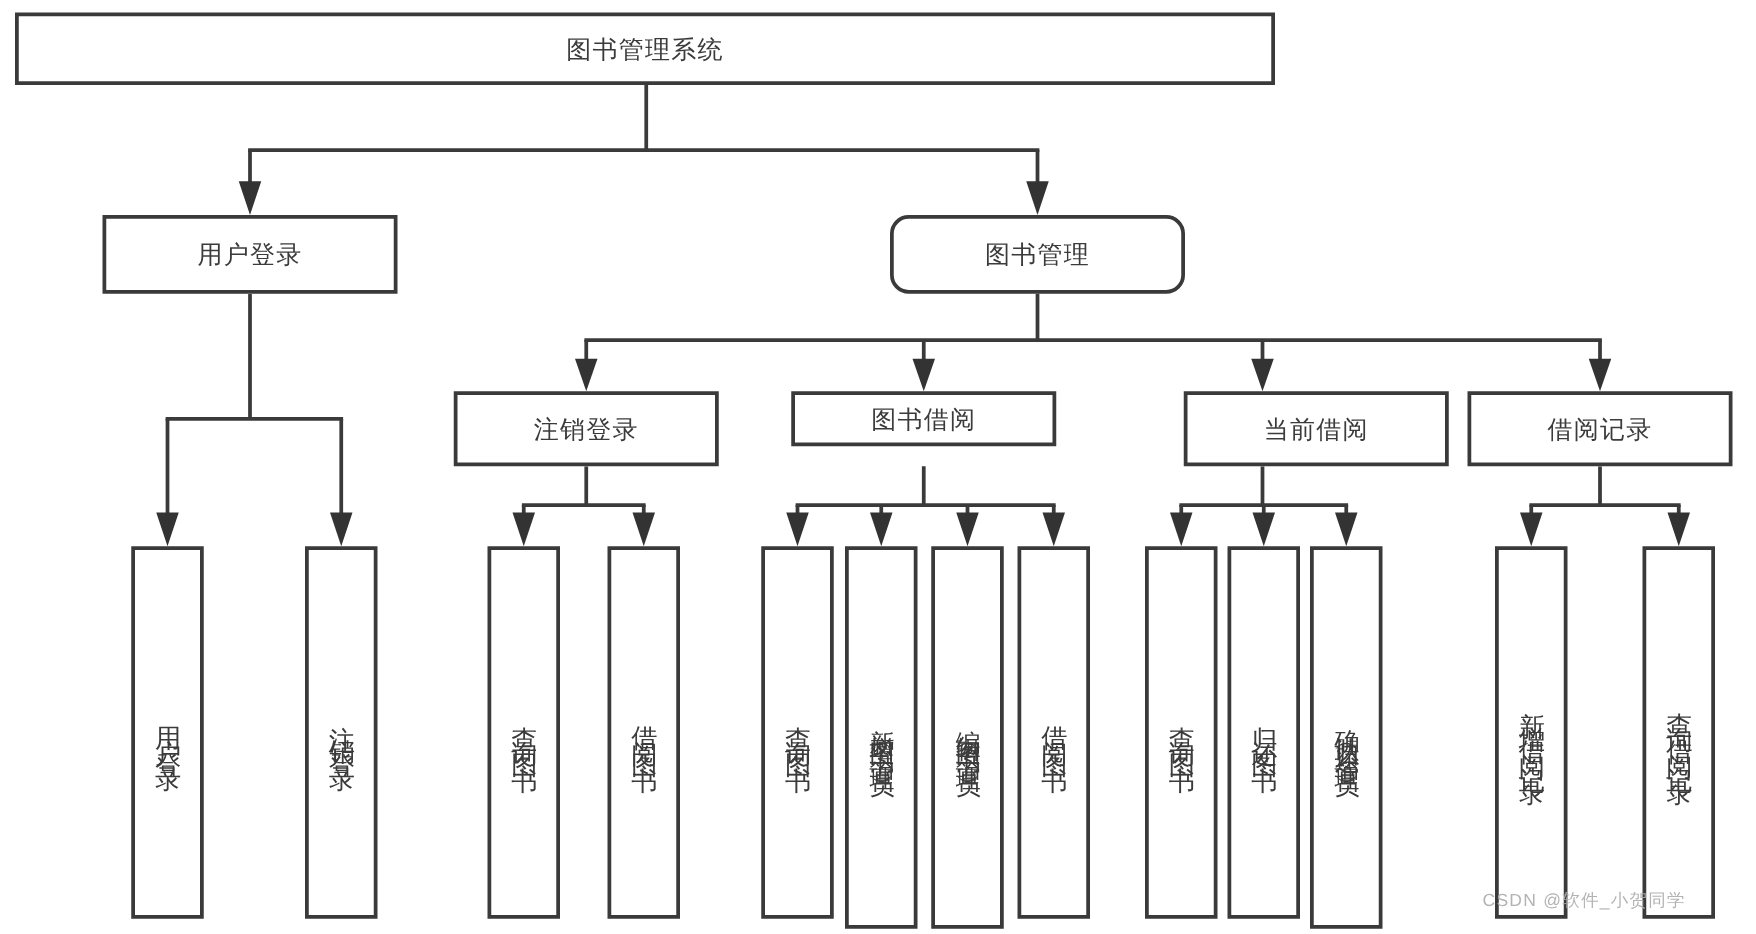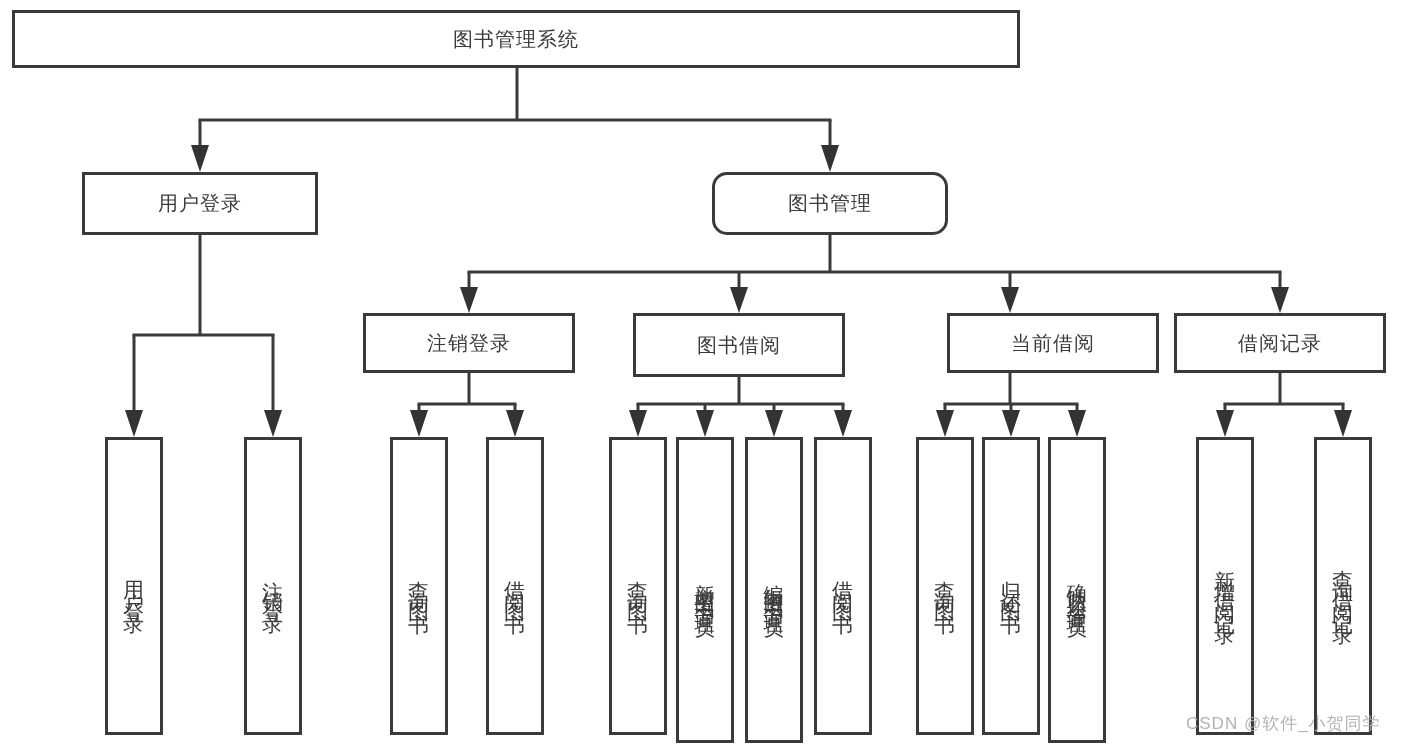--- a/index.html
+++ b/index.html
@@ -17,21 +17,21 @@
   }
   .hnode{font-size:20px; letter-spacing:1px;}
   .root{border-width:3px;}
   .leaf span{
     writing-mode:vertical-rl; text-orientation:mixed;
     font-size:21px; line-height:1; letter-spacing:11px; color:#3b3b3b;
   }
   .leaf span.tight{letter-spacing:5px; font-size:20px;}
   .watermark{
     position:absolute; z-index:5; left:1186px; top:712px;
-    font-size:17px; color:rgba(172,172,172,0.92); letter-spacing:1px;
+    font-size:14px; color:rgba(172,172,172,0.92); letter-spacing:1px;
     white-space:nowrap;
   }
 </style>
 </head>
 <body>
 
 <div class="stage">
 
   <svg class="connectors" width="1405" height="747" aria-hidden="true">
 
@@ -102,21 +102,21 @@
   <div class="node hnode" style="left:82px;top:172px;width:236px;height:63px;">
     <span>用户登录</span>
   </div>
   <div class="node hnode" style="left:712px;top:172px;width:236px;height:63px;border-radius:15px;">
     <span>图书管理</span>
   </div>
 
   <div class="node hnode" style="left:363px;top:313px;width:212px;height:60px;">
     <span>注销登录</span>
   </div>
-  <div class="node hnode" style="left:633px;top:313px;width:212px;height:64px;">
+  <div class="node hnode" style="left:633px;top:313px;width:212px;height:44px;">
     <span>图书借阅</span>
   </div>
   <div class="node hnode" style="left:904px;top:313px;width:212px;height:60px;margin-left:43px;">
     <span>当前借阅</span>
   </div>
   <div class="node hnode" style="left:1174px;top:313px;width:212px;height:60px;">
     <span>借阅记录</span>
   </div>
 
   <div class="node leaf" style="left:105px;top:437px;width:58px;height:298px;">

